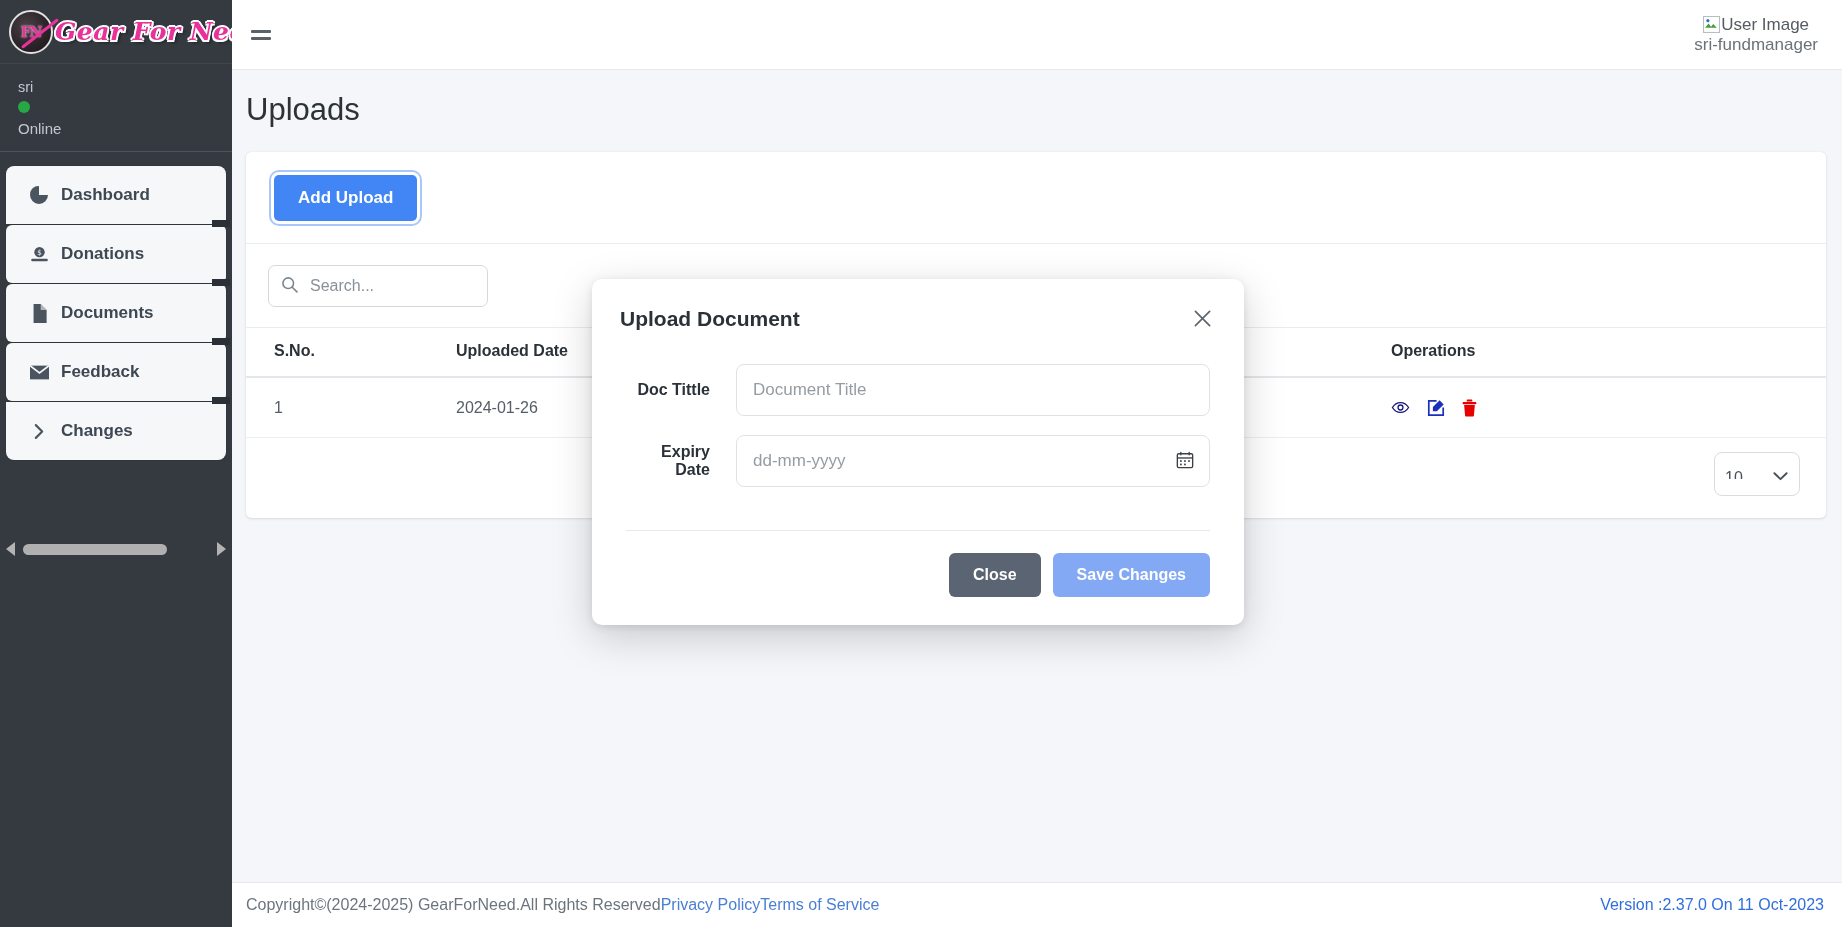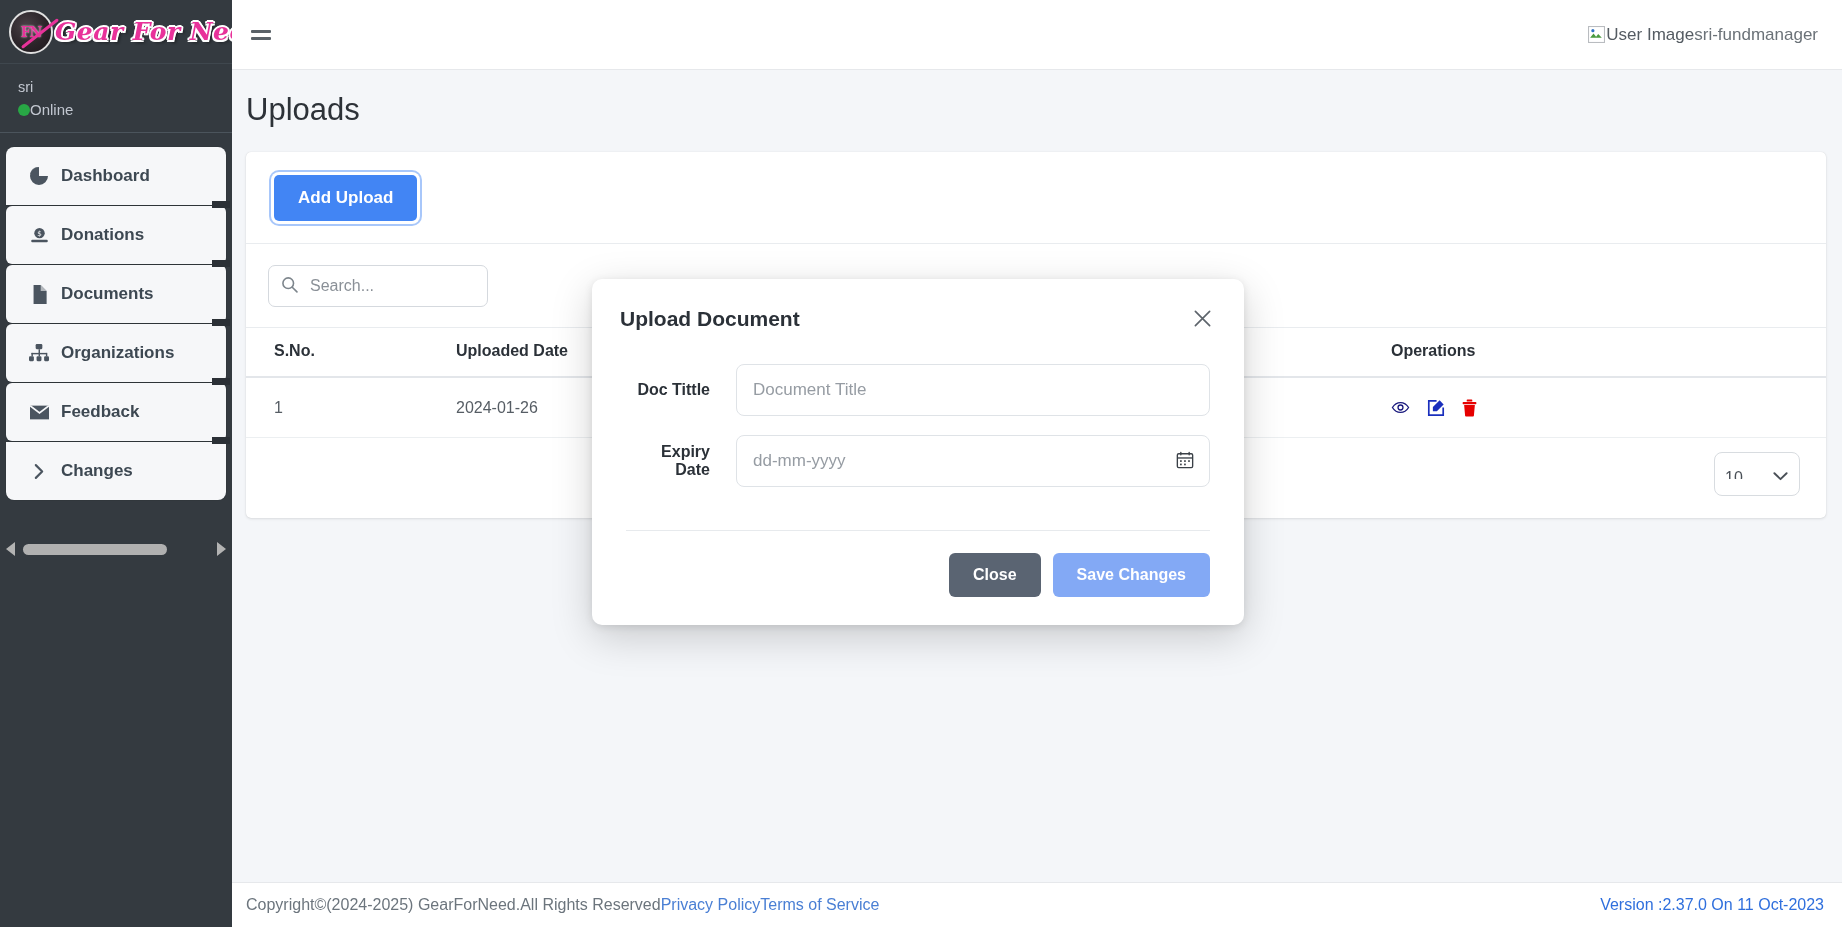--- a/index.html
+++ b/index.html
@@ -75,22 +75,23 @@
   }
 
   .user-panel {
     padding: 12px 14px 14px 18px;
     border-bottom: 1px solid #4b545c;
   }
   .user-name {
     color: #c2c7d0; font-size: 14.5px; line-height: 22px;
   }
   .user-status {
-    display: flex; align-items: center; 
+    display: flex; align-items: flex-start; gap: 7px;
     margin-top: 3px;
+    flex-direction: column;
   }
   .dot-online {
     width: 12px; height: 12px; border-radius: 50%;
     background: #28a745;
     display: inline-block;
   }
   .user-status-label { color: #c2c7d0; font-size: 15px; }
 
   .nav {
     margin: 14px 6px 0 6px;
@@ -182,20 +183,21 @@
   }
   .hamburger span {
     display: block; height: 3px; width: 20px;
     background: #5a6268; border-radius: 1px;
   }
   .topbar-right {
     margin-left: auto;
     margin-right: 24px;
     display: flex; align-items: center;
     gap: 0px;
+    flex-direction: column;
   }
   .broken-img {
     display: inline-flex; align-items: center;
     font-size: 17px; color: #545b62;
     white-space: nowrap;
   }
   .broken-img-icon {
     width: 17px; height: 17px;
     margin-right: 1px;
     flex: 0 0 auto;
@@ -481,37 +483,20 @@
         <span class="nav-icon">
           <svg width="15" height="19" viewBox="0 0 12 16" fill="currentColor">
               <path d="M1 0h6l5 5v11H1z"></path>
               <path d="M7 0l5 5H7z" fill="#f6f7f9" opacity=".6"></path>
             </svg>
         </span>
         <span class="nav-label">Documents</span>
         <span class="nav-tick"></span>
       </div>
 
-      <div class="nav-item">
-        <span class="nav-icon">
-          <svg width="20" height="18" viewBox="0 0 18 16" fill="currentColor">
-              <rect x="6" y="0" width="6" height="4.6" rx="1"></rect>
-              <rect x="0" y="11" width="4.4" height="4.4" rx="1"></rect>
-              <rect x="6.8" y="11" width="4.4" height="4.4" rx="1"></rect>
-              <rect x="13.6" y="11" width="4.4" height="4.4" rx="1"></rect>
-              <rect x="8.6" y="4.6" width="1.3" height="3.4"></rect>
-              <rect x="2.2" y="7.9" width="13.8" height="1.3"></rect>
-              <rect x="2.2" y="7.9" width="1.3" height="3.2"></rect>
-              <rect x="8.6" y="7.9" width="1.3" height="3.2"></rect>
-              <rect x="15.2" y="7.9" width="1.3" height="3.2"></rect>
-            </svg>
-        </span>
-        <span class="nav-label">Organizations</span>
-        <span class="nav-tick"></span>
-      </div>
 
       <div class="nav-item">
         <span class="nav-icon">
           <svg width="19" height="15" viewBox="0 0 18 13" fill="currentColor">
               <path d="M0 0h18v13H0z"></path>
               <path d="M0 0l9 7 9-7" fill="none" stroke="#f6f7f9" stroke-width="1.6"></path>
             </svg>
         </span>
         <span class="nav-label">Feedback</span>
         <span class="nav-tick"></span>

